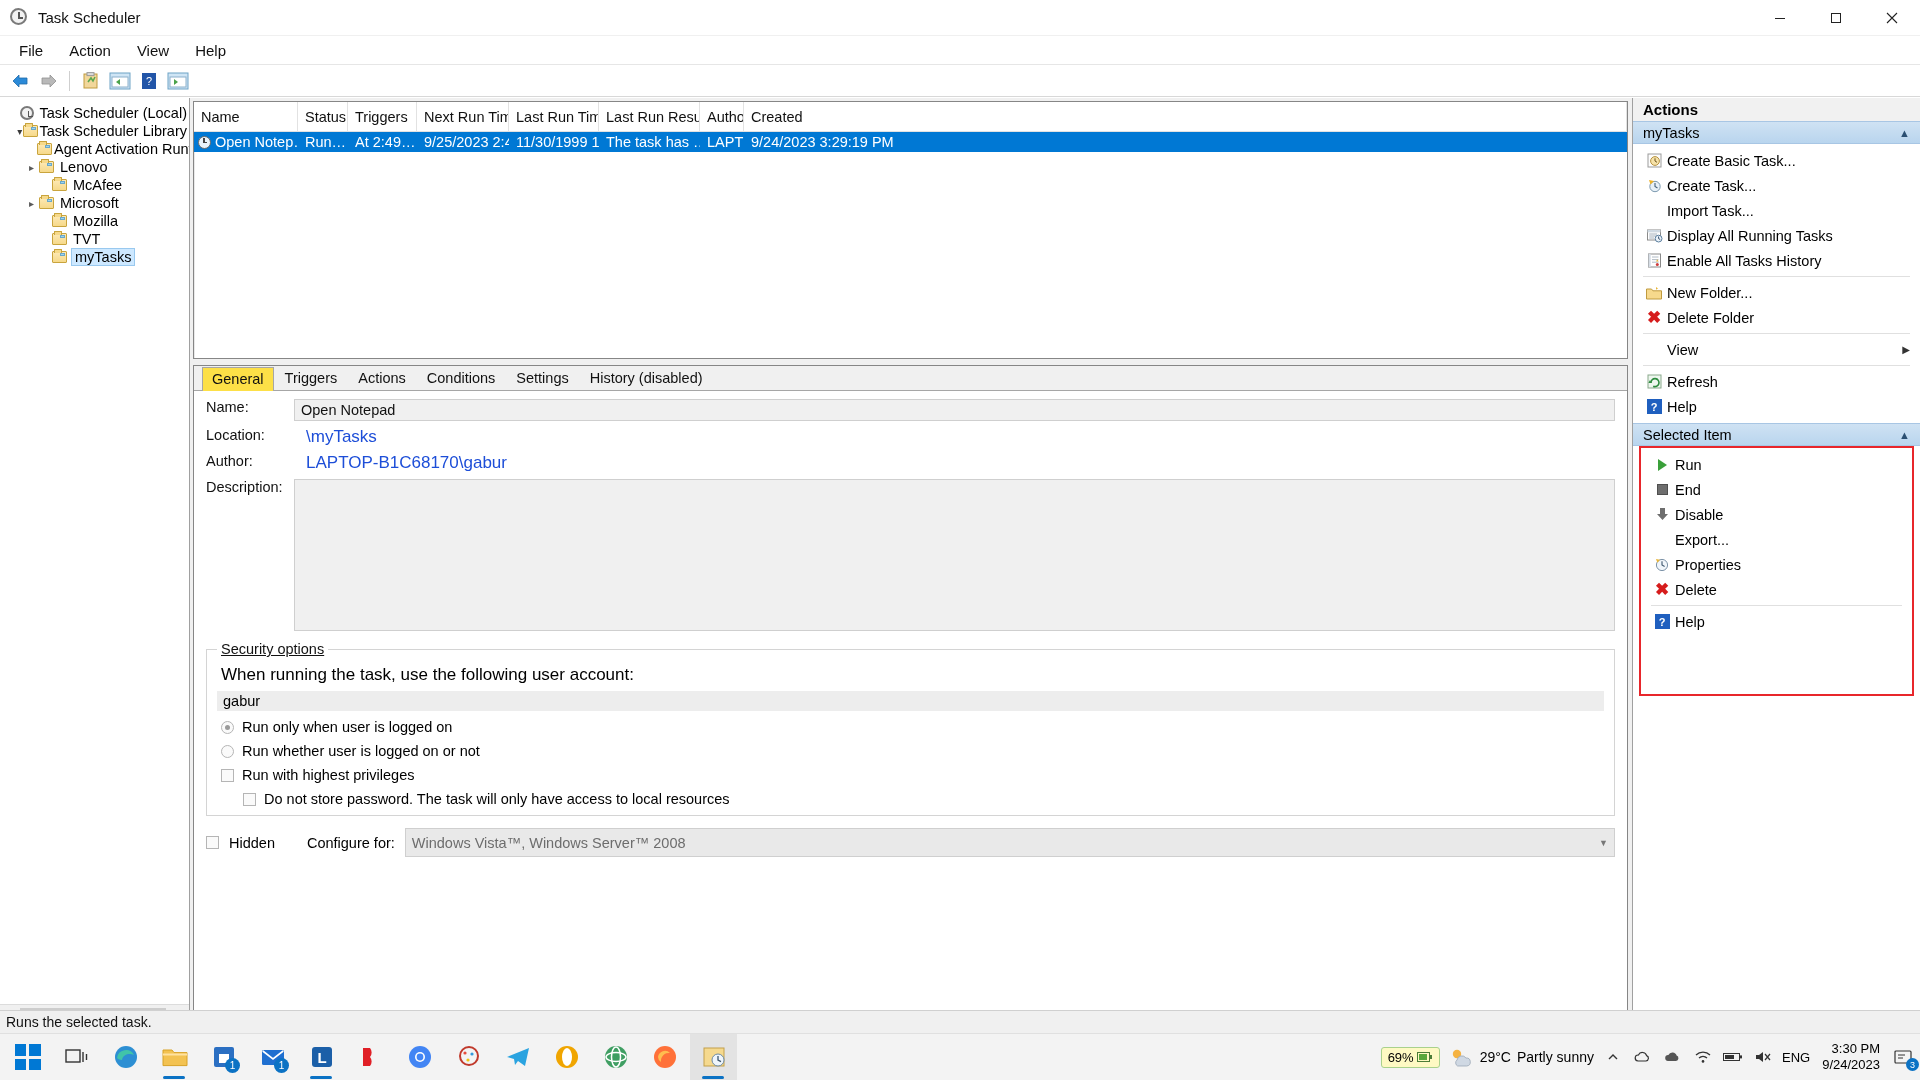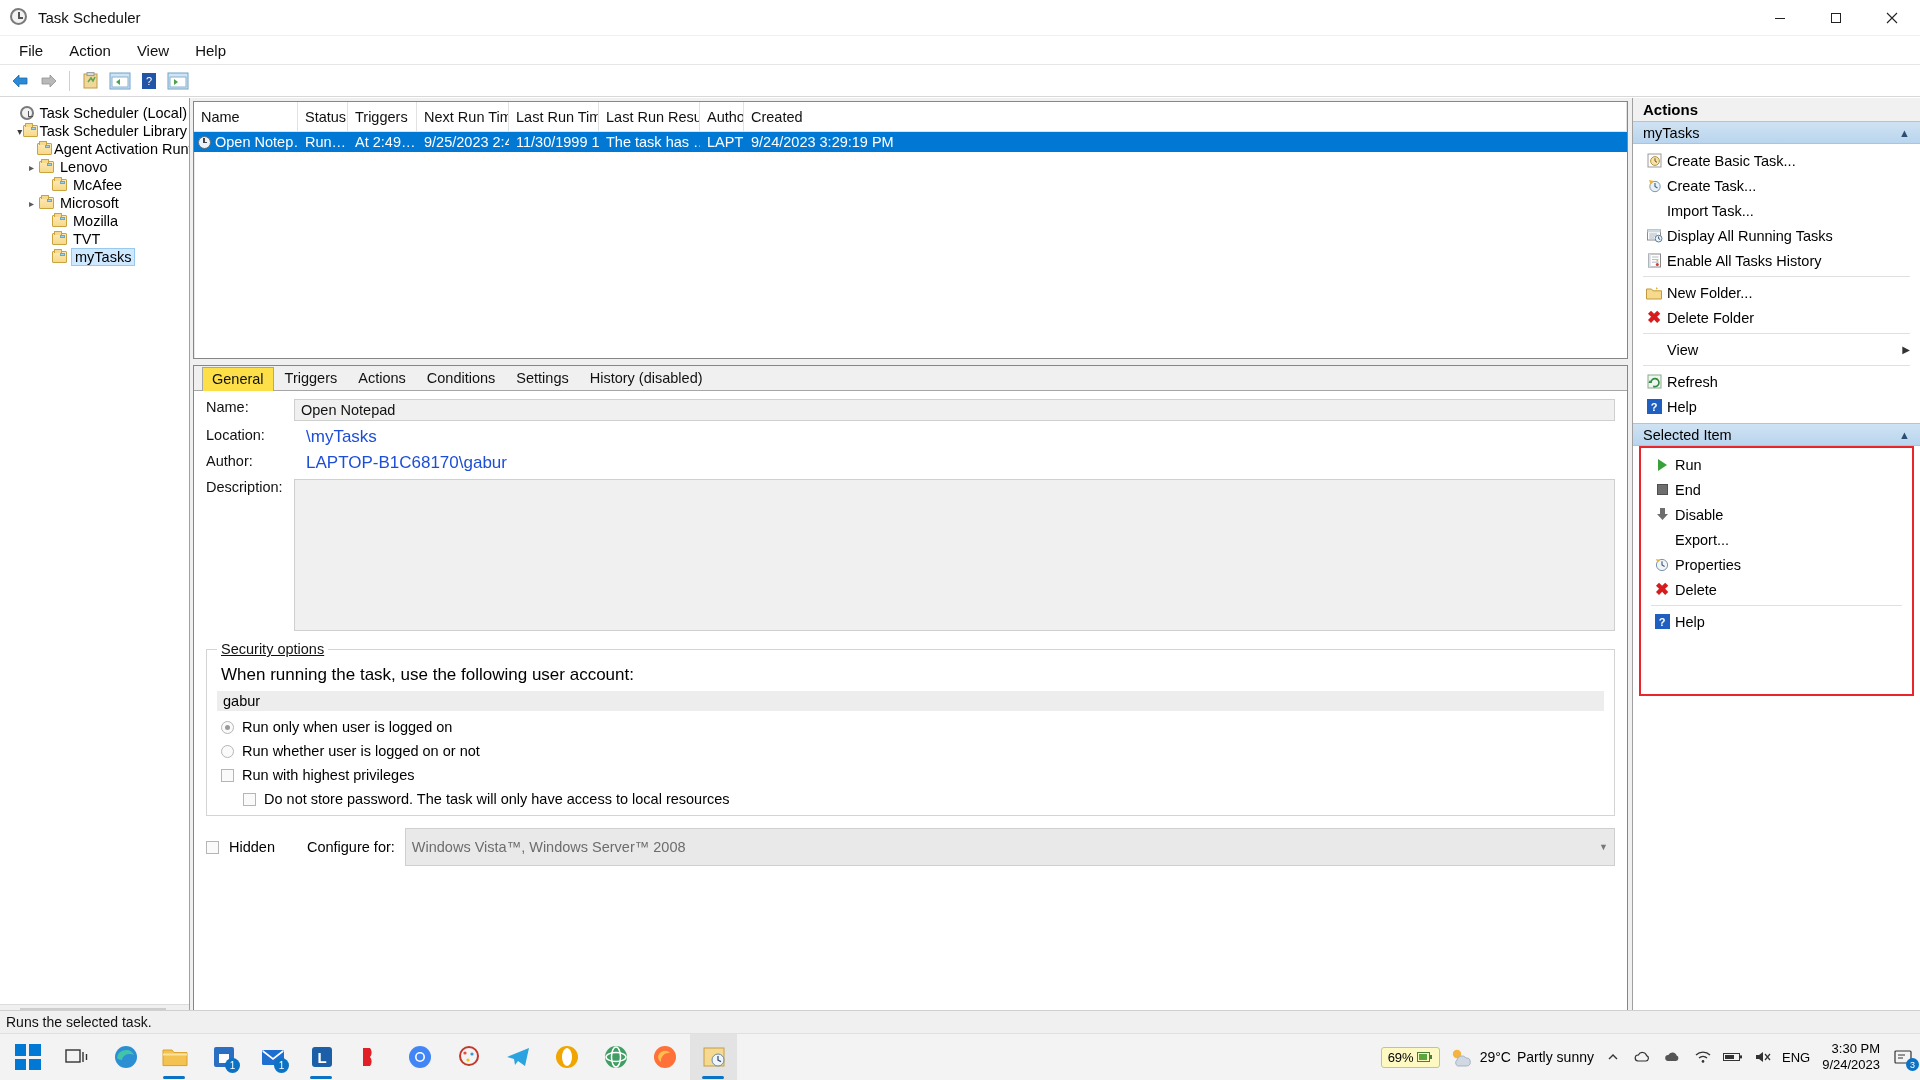--- a/index.html
+++ b/index.html
@@ -133,21 +133,21 @@
   fieldset.secbox legend { font-size: 14.5px; padding: 0 4px; color:#111;text-decoration:underline; }
   .sec-line { font-size: 17px; margin: 2px 0 6px 4px; }
   .userbar { background:#ededed; height: 20px; display:flex; align-items:center; padding-left: 6px; font-size:14.5px; }
   .optrow { display:flex; align-items:center; gap: 8px; margin-top: 8px; font-size: 14.5px; padding-left: 4px; }
   .optrow.indent { padding-left: 26px; }
   .radio { width: 13px; height: 13px; border-radius:50%; border:1px solid #b5b5b5; background:#fafafa; flex:none; position:relative; }
   .radio.checked::after { content:""; position:absolute; left:3px; top:3px; width:5px; height:5px; border-radius:50%; background:#9a9a9a; }
   .cbox { width: 13px; height: 13px; border:1px solid #b5b5b5; background:#fafafa; flex:none; }
   .bottomrow { display:flex; align-items:center; gap: 10px; margin-top: 12px; font-size: 14.5px; }
   .cfgselect {
-    flex:1; height: 38px; background:#e9e9e9; border:1px solid #cfcfcf; color:#6d6d6d;
+    flex:1; height: 29px; background:#e9e9e9; border:1px solid #cfcfcf; color:#6d6d6d;
     display:flex; align-items:center; padding: 0 6px; font-size: 14.5px; justify-content: space-between;
   }
 
   
   .actionspane {
     width: 288px; background:#fff; border:1px solid #a0a0a0; border-right:none; border-top:none;
     display:flex; flex-direction: column;
   }
   .ap-title { height: 23px; display:flex; align-items:center; padding-left: 10px; font-size: 15px; font-weight: bold; background:#f1f1f1; }
   .ap-group {

